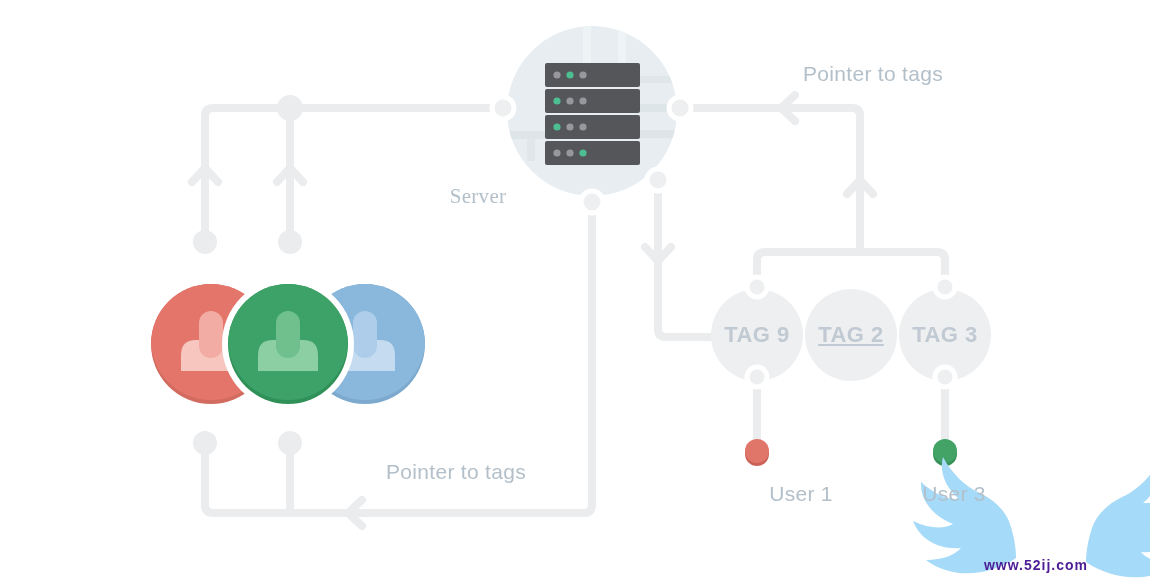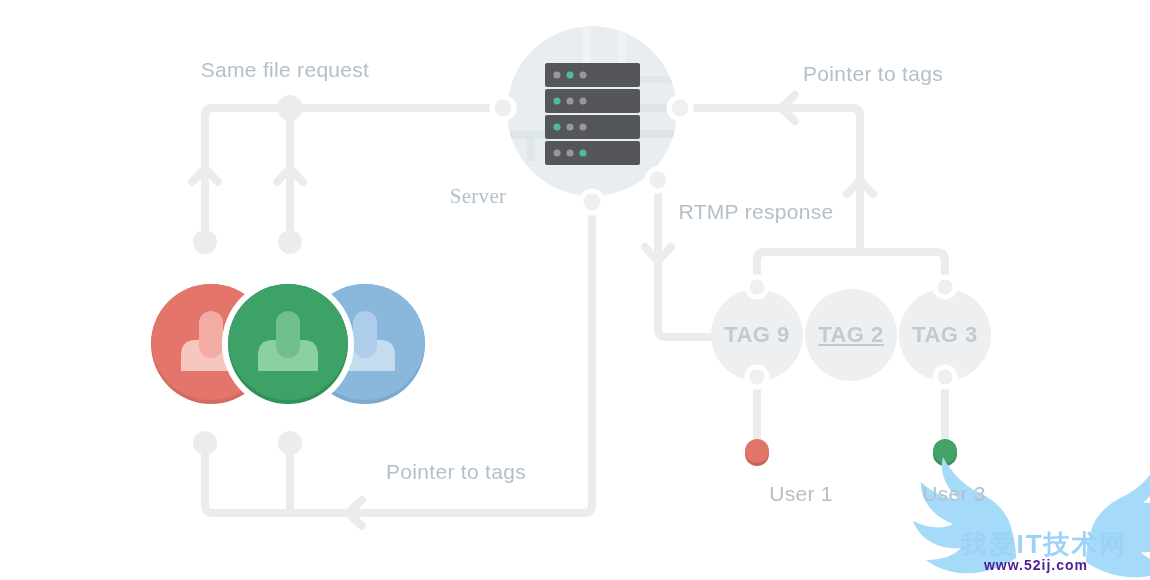--- a/index.html
+++ b/index.html
@@ -185,29 +185,26 @@
         C 1172 533 1158 533 1149 528
         C 1170 520 1182 503 1181 486
         C 1168 498 1154 504 1143 503
         C 1157 491 1163 475 1159 461
         C 1150 478 1136 491 1122 497
         C 1106 505 1096 516 1092 528
         C 1088 540 1086 552 1086 562 Z"></path>
     </g>
   </svg>
 
-  <div class="lbl" style="left:285px;top:70px;">Same file request</div>
   <div class="lbl" style="left:873px;top:74px;">Pointer to tags</div>
   <div class="lbl" style="left:478px;top:196px;font-family:Liberation Serif, serif;">Server</div>
-  <div class="lbl" style="left:756px;top:212px;">RTMP response</div>
   <div class="lbl" style="left:456px;top:472px;">Pointer to tags</div>
 
   <div class="tag-lbl" style="left:757px;top:335px;">TAG 9</div>
   <div class="tag-lbl" style="left:851px;top:335px;text-decoration:underline;">TAG 2</div>
   <div class="tag-lbl" style="left:945px;top:335px;">TAG 3</div>
 
   <div class="lbl" style="left:764px;top:494px;margin-left:37px;">User 1</div>
   <div class="lbl" style="left:954px;top:494px;">User 3</div>
 
-  <div class="wm-title" style="left:1044px;top:544px;">我爱IT技术网</div>
   <div class="wm-url" style="left:1036px;top:565px;">www.52ij.com</div>
 
 </div>
 
 </body></html>

